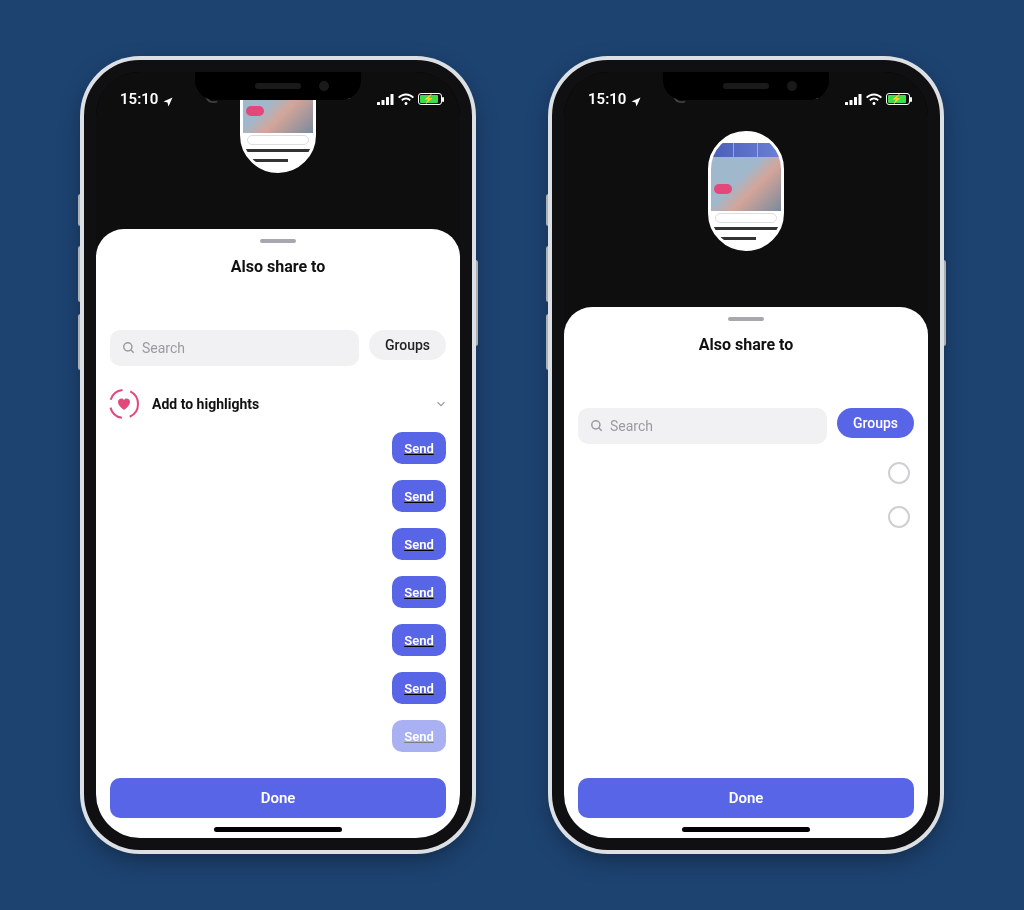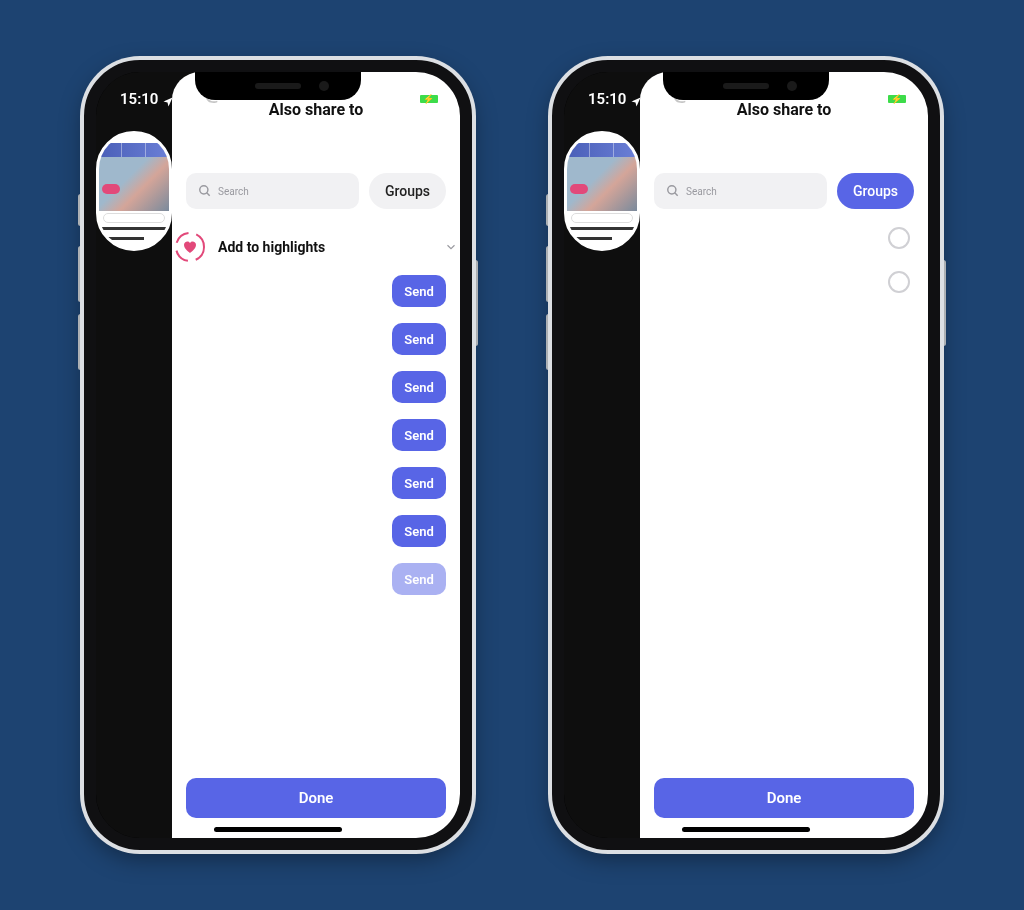--- a/index.html
+++ b/index.html
@@ -77,21 +77,21 @@
     font-weight:700;
     letter-spacing:0.5px;
     z-index:25;
     pointer-events:none;
   }
   .screen {
     position: absolute;
     inset: 0;
     background: #0e0e0e;
     display: flex;
-    flex-direction: row;
+    flex-direction: column;
   }
   .top-area {
     height: 235px;
     display:flex;
     align-items:flex-end;
     justify-content:center;
     padding-bottom: 20px;
     position:relative;
   }
   .story-thumb {
@@ -145,42 +145,42 @@
   }
   .search-box {
     flex:1;
     background:#f1f1f3;
     border-radius: 10px;
     height:36px;
     display:flex;
     align-items:center;
     padding: 0 12px;
     color:#9a9aa0;
-    font-size:10px;
+    font-size:14px;
     gap:6px;
   }
   .groups-pill {
     background:#f1f1f3;
     color:#222;
     border-radius: 18px;
-    height:36px;
+    height:30px;
     padding: 3px 16px;
     display:flex;
     align-items:center;
     font-size:14px;
     font-weight:500;
   }
   .groups-pill.active {
     background:#5865e6;
     color:#fff;
   }
   .highlight-row {
     display:flex;
     align-items:center;
-    padding: 8px 2px;
+    padding: 8px 12px;
     gap: 12px;
   }
   .highlight-icon {
     width:32px;
     height:32px;
     position:relative;
     display:flex;
     align-items:center;
     justify-content:center;
   }
@@ -192,20 +192,21 @@
     color:#111;
   }
   .chevron {
     color:#9a9aa0;
     font-size:14px;
   }
   .send-list {
     flex:1;
     overflow:hidden;
     padding: 4px 14px 0 14px;
+    text-decoration: underline;
   }
   .send-item {
     display:flex;
     justify-content:flex-end;
     margin-bottom: 16px;
   }
   .send-btn {
     background:#5865e6;
     color:#fff;
     border-radius: 10px;

